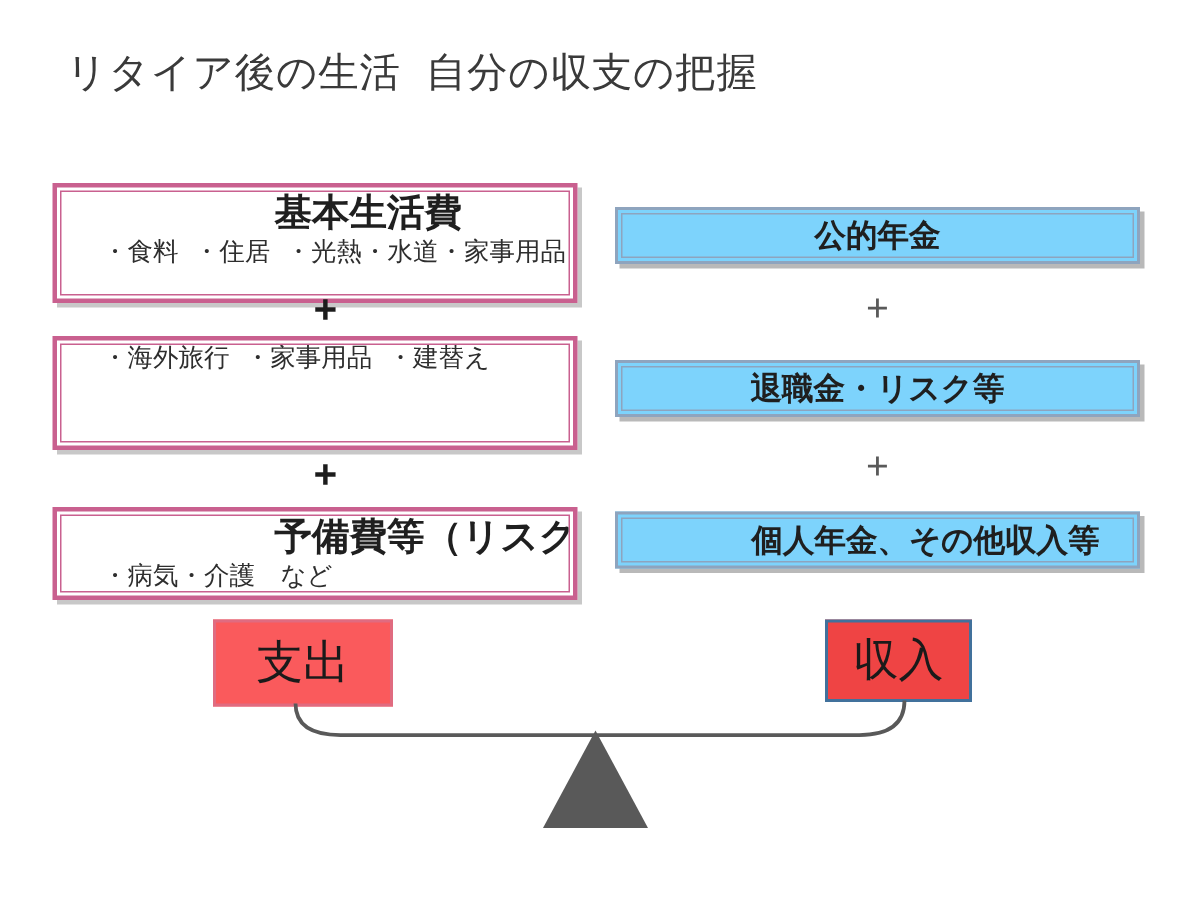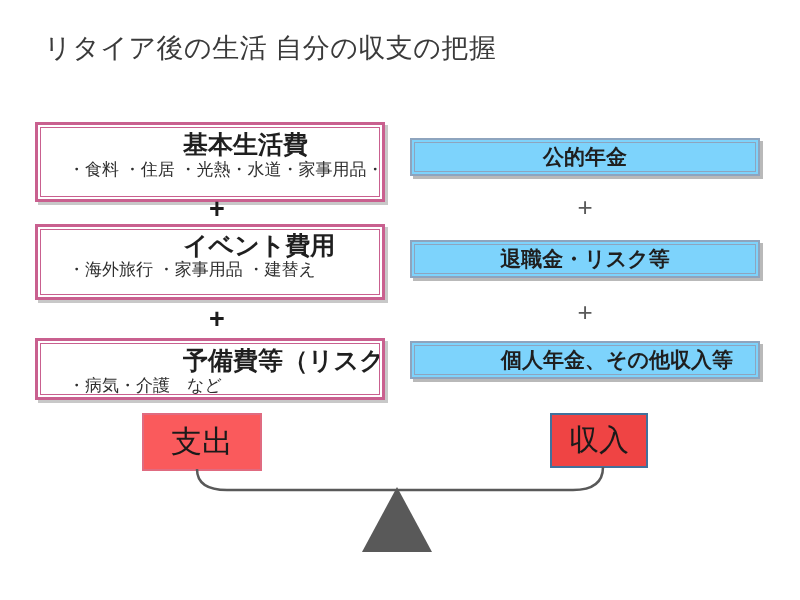--- a/index.html
+++ b/index.html
@@ -1,18 +1,18 @@
 <!DOCTYPE html>
 <html><head>
 <meta charset="utf-8">
 <style>
   html,body { margin:0; padding:0; background:#ffffff; }
   .slide {
     position:relative; width:800px; height:600px; background:#ffffff;
-    font-family:Liberation Sans, sans-serif; overflow:hidden;
+    font-family:Liberation Mono, monospace; overflow:hidden;
   }
   .abs { position:absolute; }
 
   
   .slide-title {
     left:44px; top:30px; width:700px;
     font-size:27px; font-weight:normal; color:#3a3a3a; letter-spacing:0.5px;
   }
 
   
@@ -86,21 +86,20 @@
     <div class="pink-inner">
       <div class="xbox-title">基本生活費</div>
       <div class="xbox-detail">・食料 ・住居 ・光熱・水道・家事用品・被服 など</div>
     </div>
   </div>
 
   <div class="abs plus-dark" style="left:200px; top:196px;">+</div>
 
   <div class="abs pink-frame" style="top:224px; height:76px;">
     <div class="pink-inner">
-      <div class="xbox-title" style="line-height:29px;">イベント費用</div>
       <div class="xbox-detail" style="line-height:20px;">・海外旅行 ・家事用品 ・建替え</div>
     </div>
   </div>
 
   <div class="abs plus-dark" style="left:200px; top:306px;">+</div>
 
   <div class="abs pink-frame" style="top:338px; height:62px;">
     <div class="pink-inner">
       <div class="xbox-title">予備費等（リスク等）</div>
       <div class="xbox-detail">・病気・介護　など</div>

